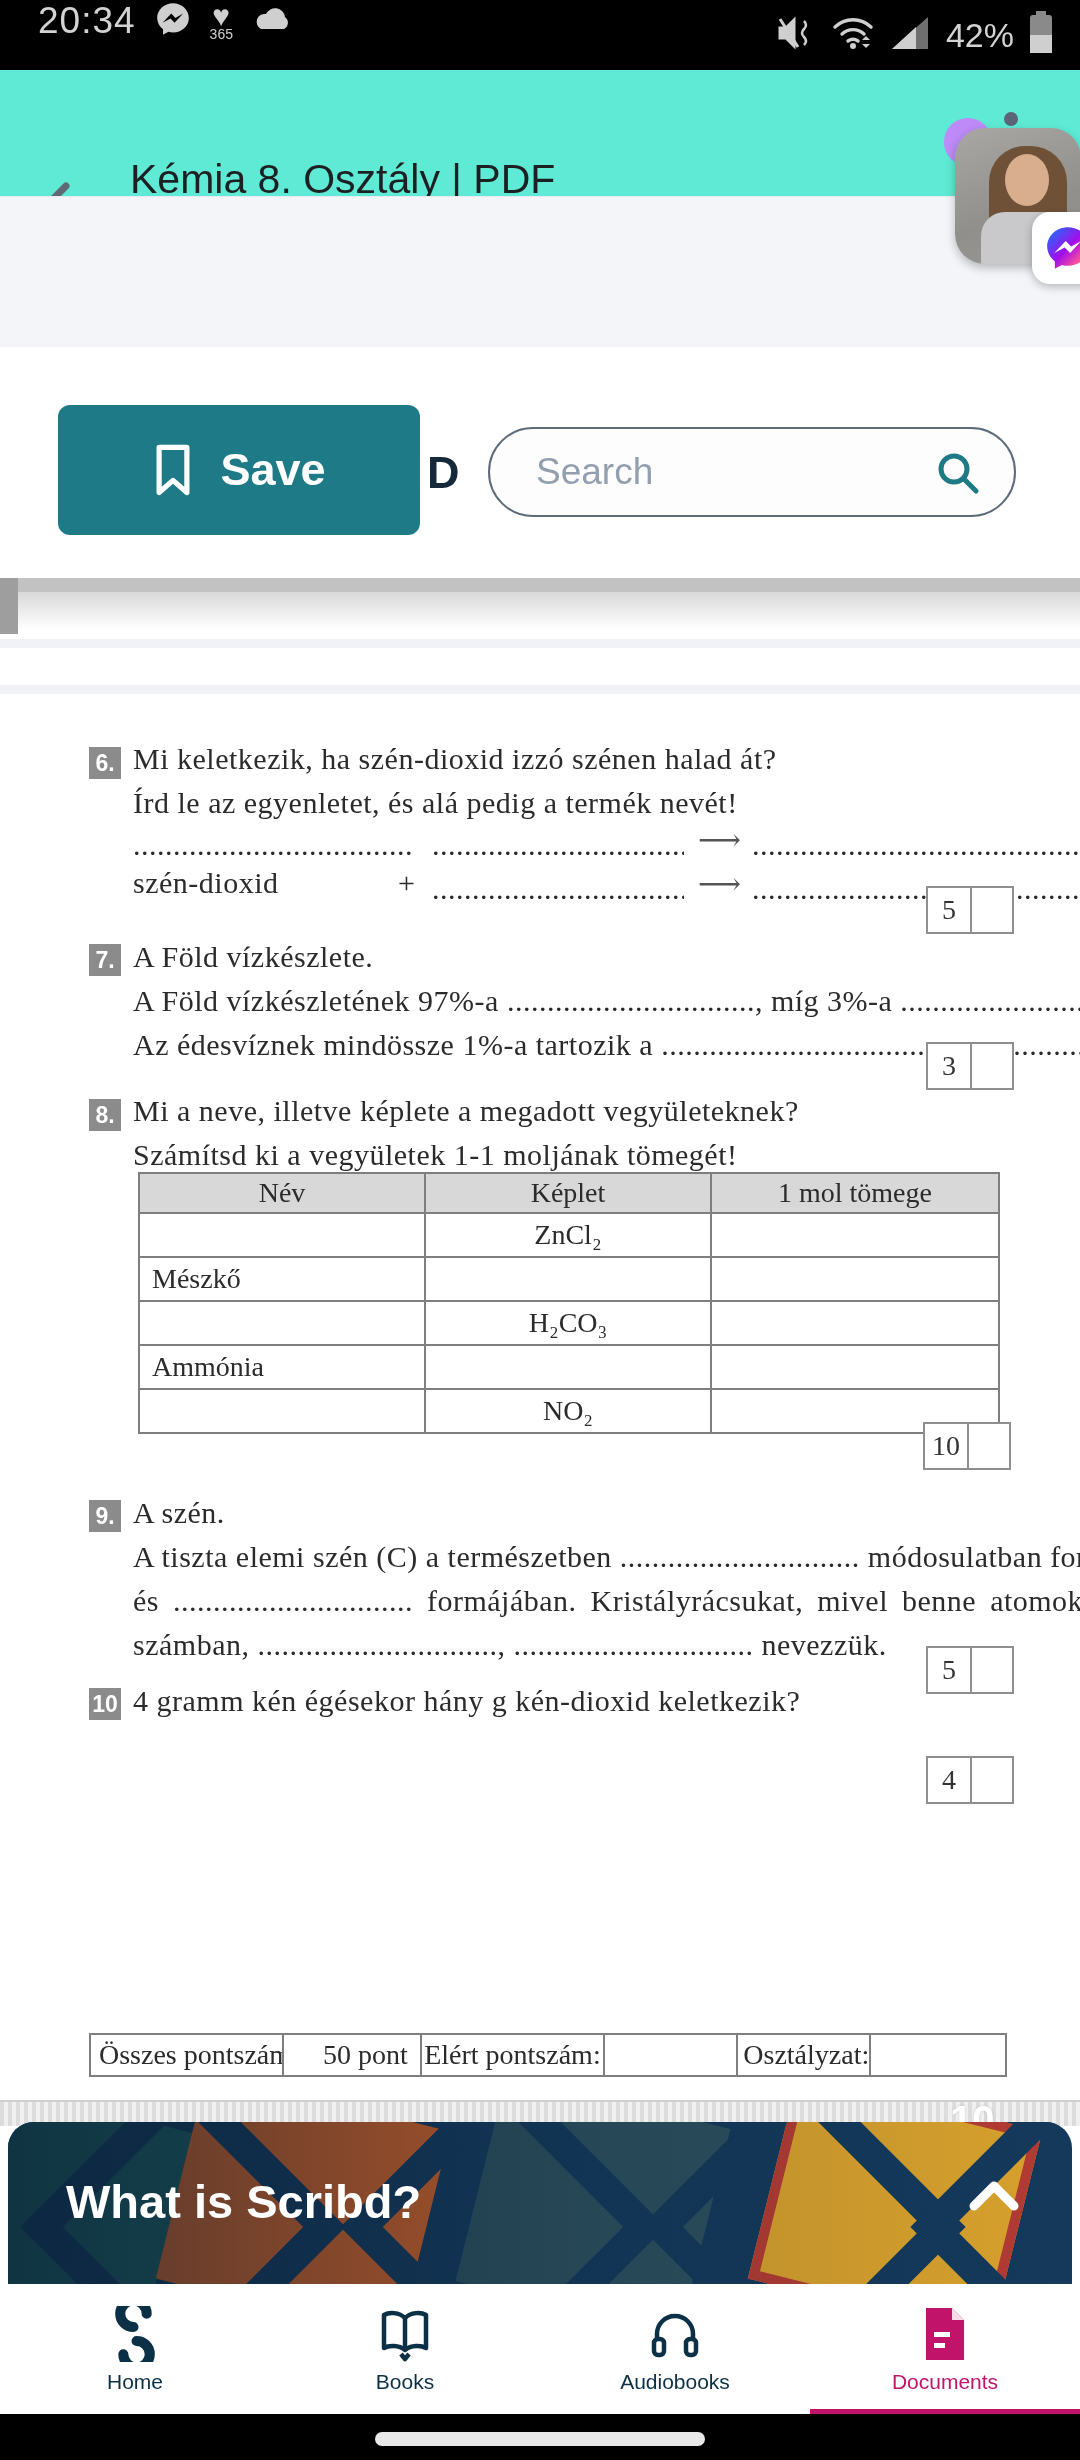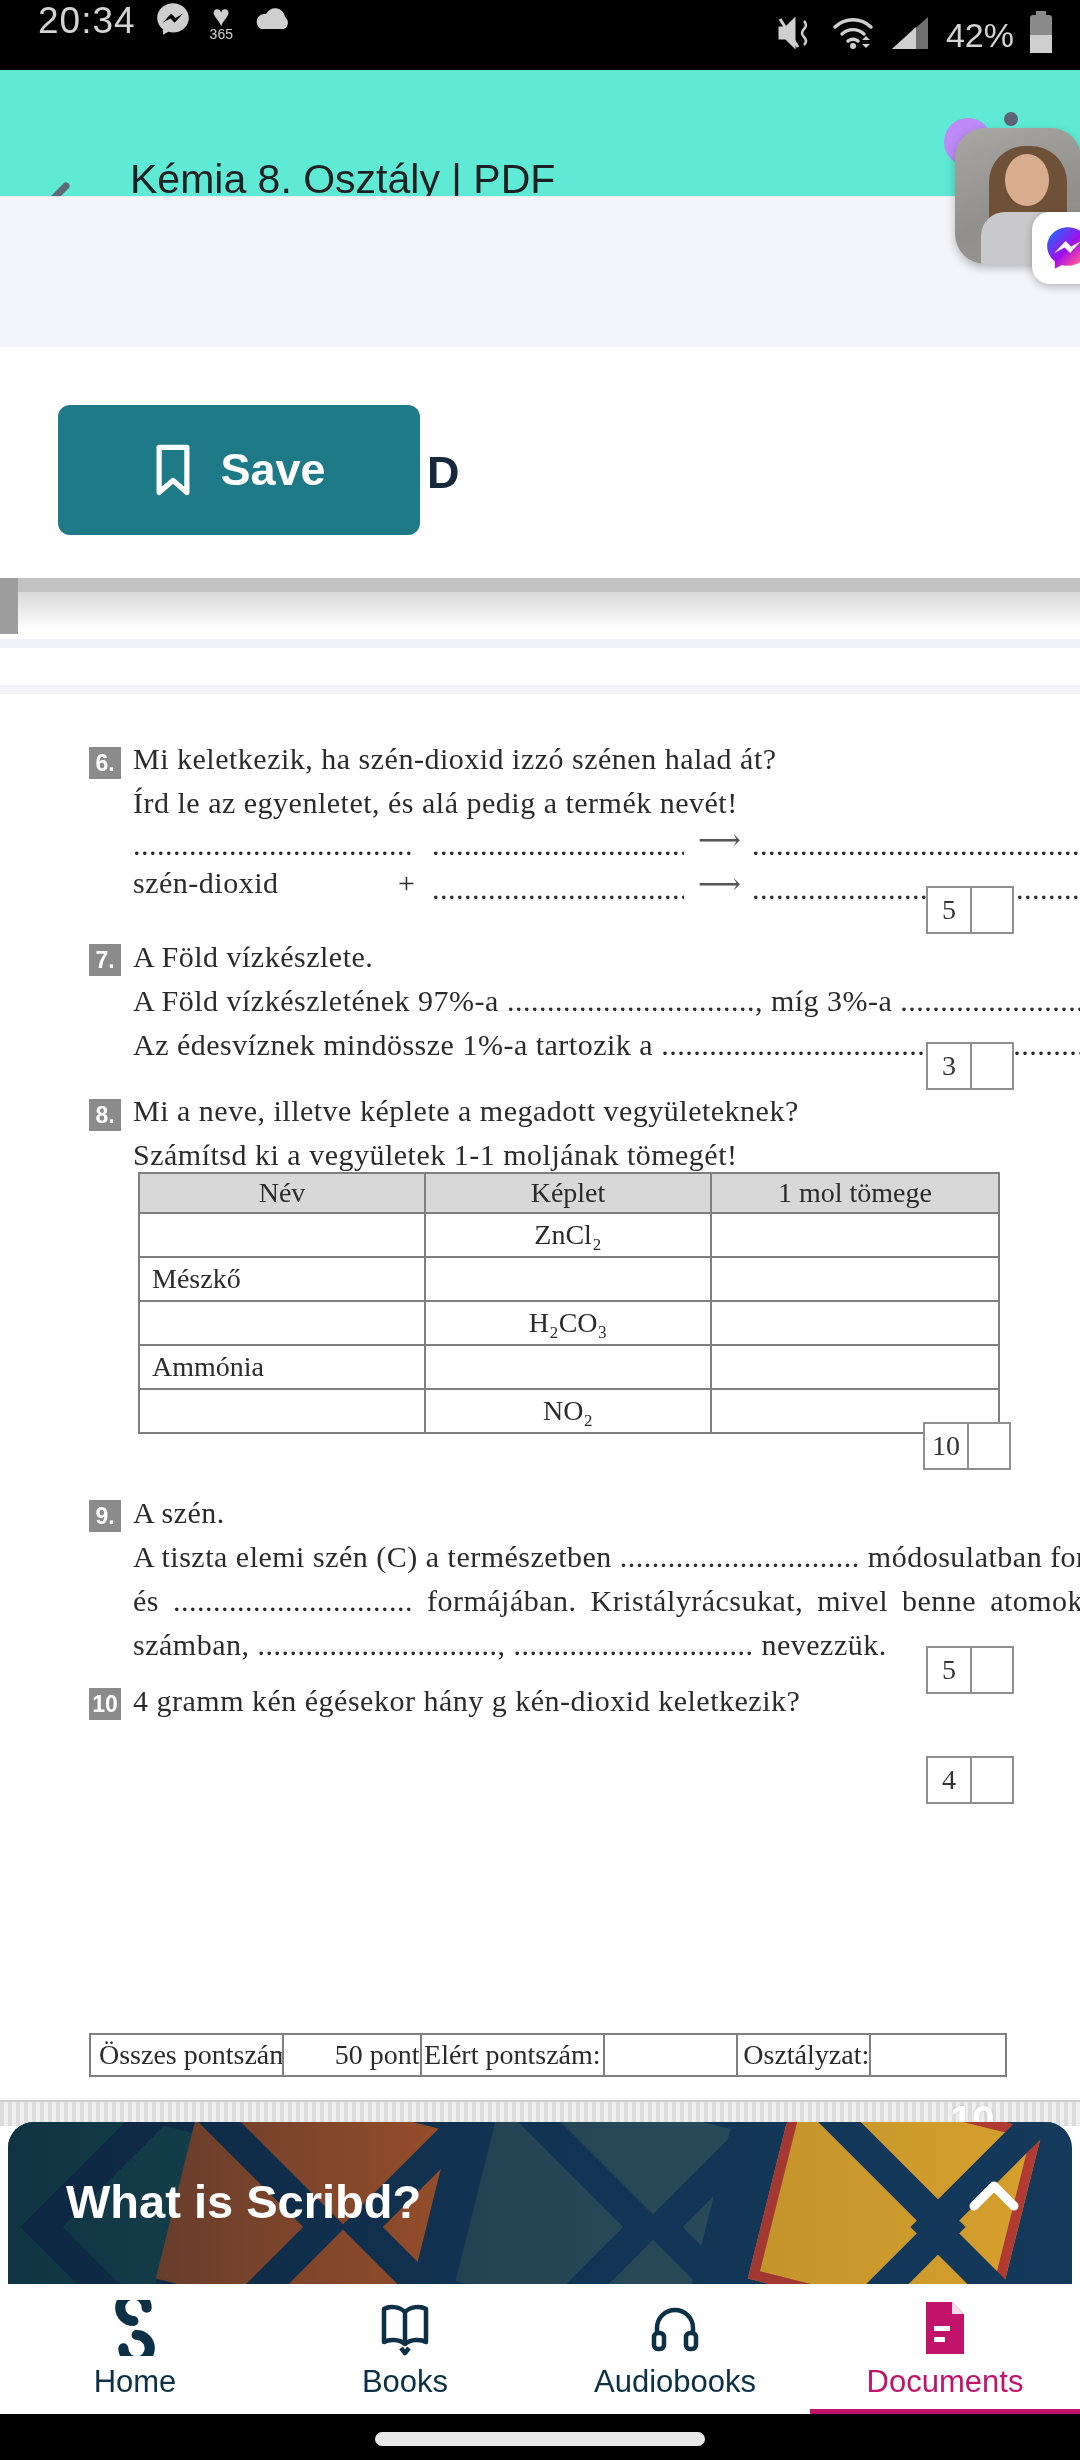--- a/index.html
+++ b/index.html
@@ -75,21 +75,21 @@
   .chem-table th{background:#d8d8d8;font-weight:normal;border:2px solid #7f7f7f;height:36px;text-align:center;}
   .chem-table td{border:2px solid #7f7f7f;height:40px;}
   .chem-table td.name{text-align:left;padding-left:12px;}
   .chem-table td.formula{text-align:center;}
 
   .score-table{left:89px;top:2033px;width:914px;height:40px;border:2px solid #7f7f7f;display:flex;
                font-size:28px;color:#2b2b2b;font-family:"Liberation Serif","DejaVu Serif",serif;}
   .score-table .cell{border-right:2px solid #7f7f7f;display:flex;align-items:center;overflow:hidden;white-space:nowrap;}
   .score-table .cell:last-child{border-right:0;}
   .score-table .cell:nth-child(1){width:20.4%;padding-left:8px;}
-  .score-table .cell:nth-child(2){width:15.3%;justify-content:flex-end;box-sizing:border-box;}
+  .score-table .cell:nth-child(2){width:15.3%;justify-content:flex-end;padding-right:12px;box-sizing:border-box;}
   .score-table .cell:nth-child(3){width:20.2%;justify-content:center;}
   .score-table .cell:nth-child(4){width:14.6%;}
   .score-table .cell:nth-child(5){width:14.6%;justify-content:flex-end;}
   .score-table .cell:nth-child(6){width:14.9%;}
 
   
   .hatch-strip{left:0;top:2100px;width:1080px;height:24px;
                background:repeating-linear-gradient(90deg,#dcdcdc 0 4px,#f0f0f0 4px 8px);border-top:2px solid #cfcfcf;}
   .page-num-peek{left:950px;top:2098px;color:#fff;font-size:40px;font-weight:bold;
                  font-family:"Liberation Sans",sans-serif;text-shadow:0 0 3px rgba(0,0,0,.15);}
@@ -98,21 +98,21 @@
   .x-diamond{position:absolute;width:170px;height:170px;border:30px solid #14395b;transform:rotate(45deg);}
   .banner-shade{position:absolute;left:0;top:0;width:100%;height:100%;
                 background:linear-gradient(90deg,rgba(8,28,48,.62),rgba(8,28,48,.15) 55%,rgba(8,28,48,0));}
   .banner-title{position:absolute;left:58px;top:52px;color:#fff;font-size:47px;font-weight:bold;
                 font-family:"Liberation Sans",sans-serif;}
   .banner-chevron{position:absolute;right:52px;top:56px;cursor:pointer;}
 
   
   .bottom-nav{left:0;top:2286px;width:1080px;height:128px;background:#fff;display:flex;}
   .nav-item{width:270px;display:flex;flex-direction:column;align-items:center;justify-content:center;gap:8px;cursor:pointer;}
-  .nav-label{font-size:31px;color:#0c3146;}
+  .nav-label{font-size:21px;color:#0c3146;}
   .nav-item.active .nav-label{color:#c1136a;}
   .nav-underline{left:810px;top:2409px;width:270px;height:5px;background:#c1136a;}
   .gesture-bar{left:0;top:2414px;width:1080px;height:46px;background:#000;}
   .gesture-pill{left:375px;top:2432px;width:330px;height:14px;border-radius:8px;background:#e8e8e8;cursor:pointer;}
 </style>
 </head>
 <body>
 
 <div class="screen">
 
@@ -202,20 +202,29 @@
       </div>
     <span class="abs logo-mark">
       <svg width="66" height="72" viewBox="0 0 66 72">
           <g fill="none" stroke="#26838f" stroke-width="13" stroke-linecap="round">
             <path d="M48 10 a17 17 0 1 0 -17 17"></path>
             <path d="M18 62 a17 17 0 1 0 17 -17"></path>
           </g>
         </svg>
     </span>
     <div class="abs brand">SCRIBD</div>
+    <div class="abs search-pill">
+      <input class="search-input" placeholder="Search" style="">
+      <span class="search-glass">
+        <svg width="46" height="46" viewBox="0 0 46 46">
+            <circle cx="20" cy="20" r="13" fill="none" stroke="#1e7b85" stroke-width="5"></circle>
+            <line x1="30" y1="30" x2="42" y2="42" stroke="#1e7b85" stroke-width="5" stroke-linecap="round"></line>
+          </svg>
+      </span>
+    </div>
   </div>
 
   <div class="abs purple-dot"></div>
   <div class="abs tiny-dot"></div>
   <div class="abs avatar">
     <div class="hair"></div>
     <div class="face"></div>
     <div class="body"></div>
   </div>
   <div class="abs msgr-badge">

